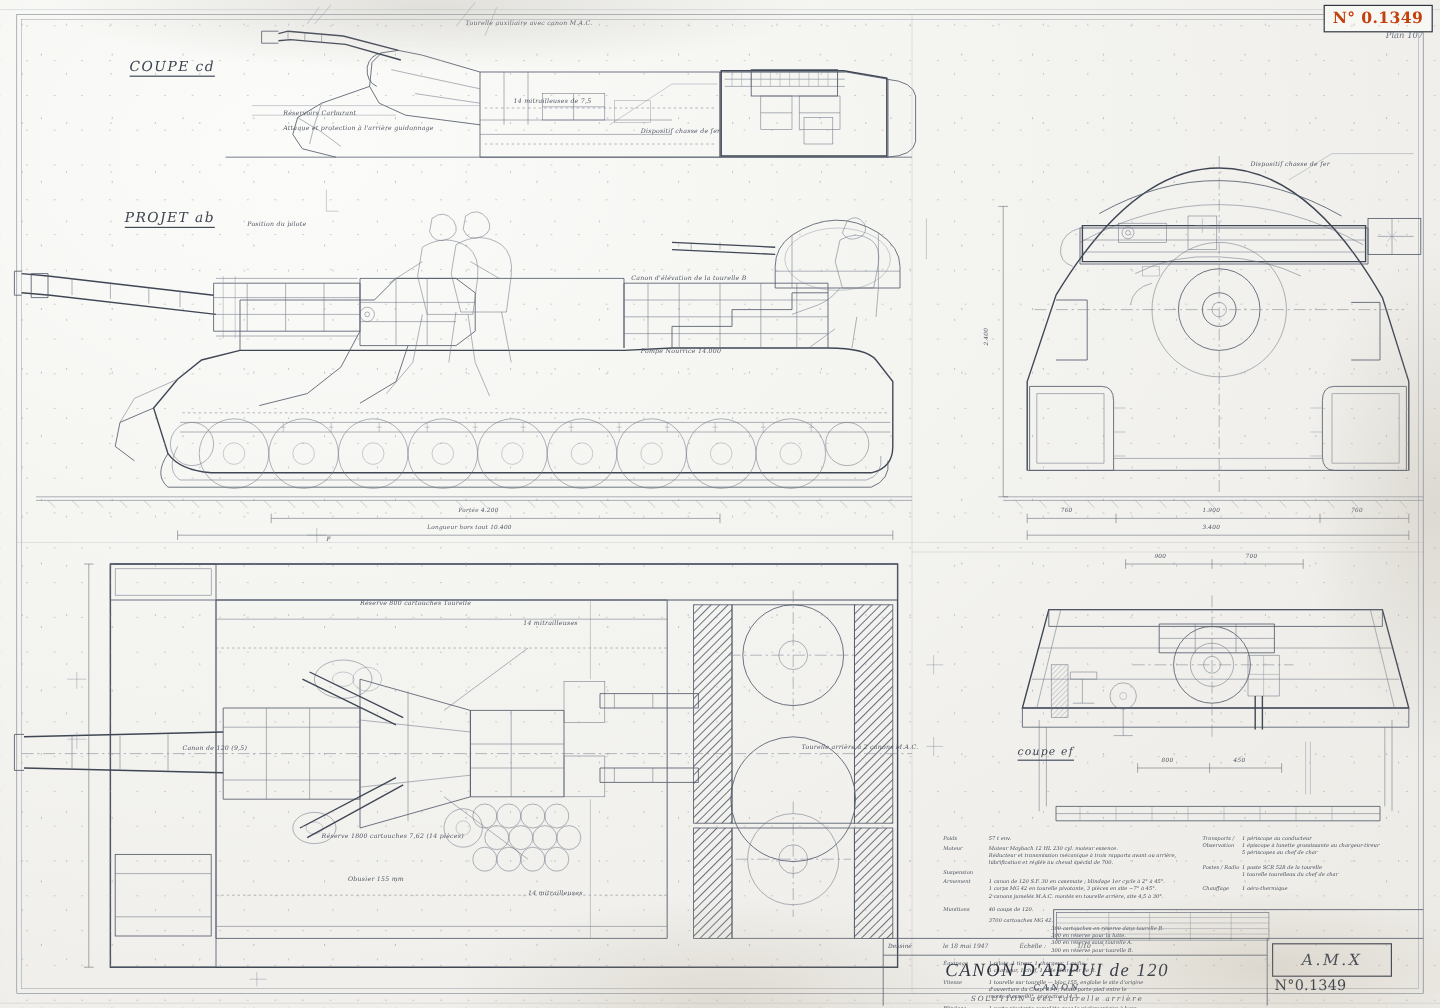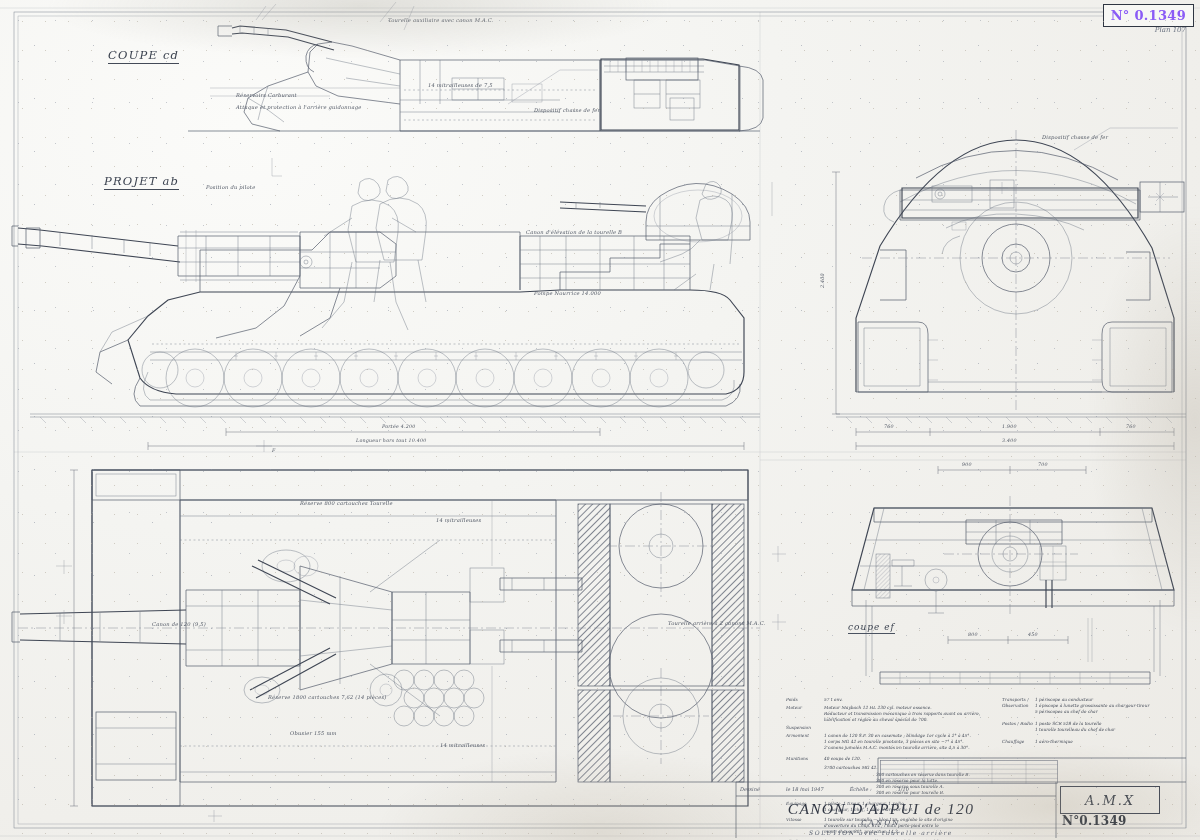--- a/index.html
+++ b/index.html
@@ -47,38 +47,38 @@
   .coupe-sm{font-size:9px;letter-spacing:1px;border-bottom:1px solid #4a5260;padding-bottom:1px;}
 
   .anno{font-size:5.2px;letter-spacing:.2px;color:#4f5663;}
   .dimtxt{font-size:4.8px;color:#4f5663;letter-spacing:.2px;}
 
   
   #numbox{
     position:absolute;right:6px;top:4px;border:1.4px solid #2f3642;
     padding:1px 7px 2px;background:#f7f7f4;
   }
-  #numbox .n{font-family:"DejaVu Serif",serif;font-weight:bold;font-size:13px;color:#8b5cf6;letter-spacing:.3px;}
+  #numbox .n{font-family:"DejaVu Serif",serif;font-weight:bold;font-size:13px;color:#c2410c;letter-spacing:.3px;}
   #numsub{position:absolute;right:14px;top:26px;font-family:"DejaVu Serif",serif;font-style:italic;font-size:7px;color:#6a7280;}
 
   
   #specs{position:absolute;left:786px;top:697px;width:210px;}
   .specrow{display:flex;margin-bottom:1.5px;}
   .speckey{width:38px;flex:none;font-family:"DejaVu Serif",serif;font-style:italic;font-size:4.3px;color:#4c5360;line-height:1.45;}
   .specval{font-family:"DejaVu Serif",serif;font-style:italic;font-size:4.3px;color:#454c59;line-height:1.45;}
   .specval div{white-space:nowrap;}
   #specs2{position:absolute;left:1002px;top:697px;width:200px;}
   #specs2 .speckey{width:33px;}
   #amx{
     position:absolute;left:1060px;top:786px;width:98px;height:26px;
     border:1.1px solid #3a4150;display:flex;align-items:center;justify-content:center;
     font-family:"DejaVu Serif",serif;font-style:italic;font-size:13px;letter-spacing:2px;color:#2f3744;
   }
   #tbnum{
-    position:absolute;left:1062px;top:814px;font-family:"DejaVu Serif",serif;font-weight:bold;
+    position:absolute;left:1062px;top:814px;font-family:"DejaVu Serif",serif;font-weight:normal;
     font-size:12px;color:#2a313c;letter-spacing:.2px;
   }
   #maintitle{
     position:absolute;left:736px;top:800px;width:290px;text-align:center;
     font-family:Liberation Serif, serif;font-style:italic;font-size:15.5px;
     color:#2e3441;letter-spacing:1.3px;
   }
   #subtitle{
     position:absolute;left:736px;top:819px;width:290px;text-align:center;
     font-family:"DejaVu Serif",serif;font-style:italic;font-size:7px;

